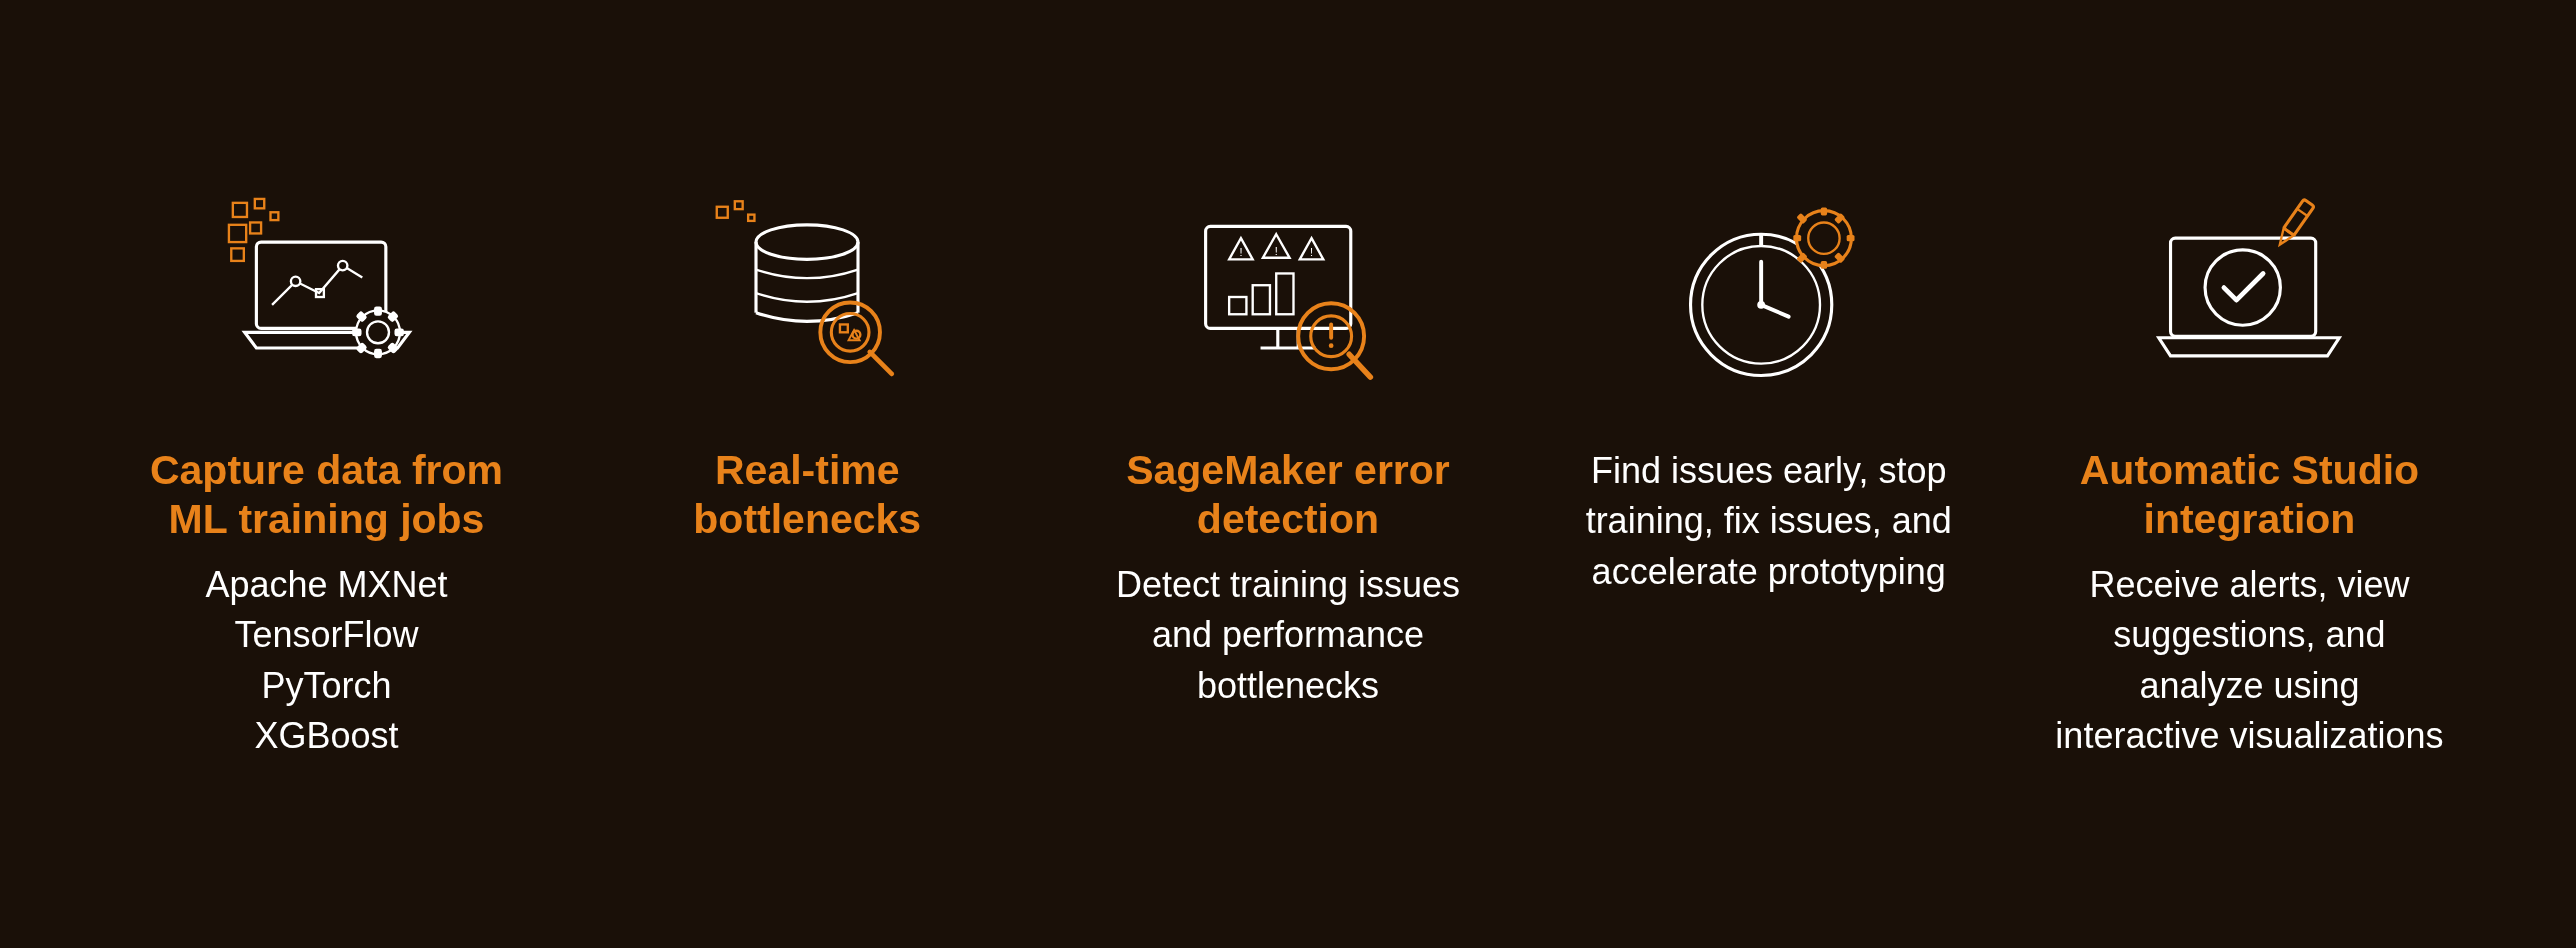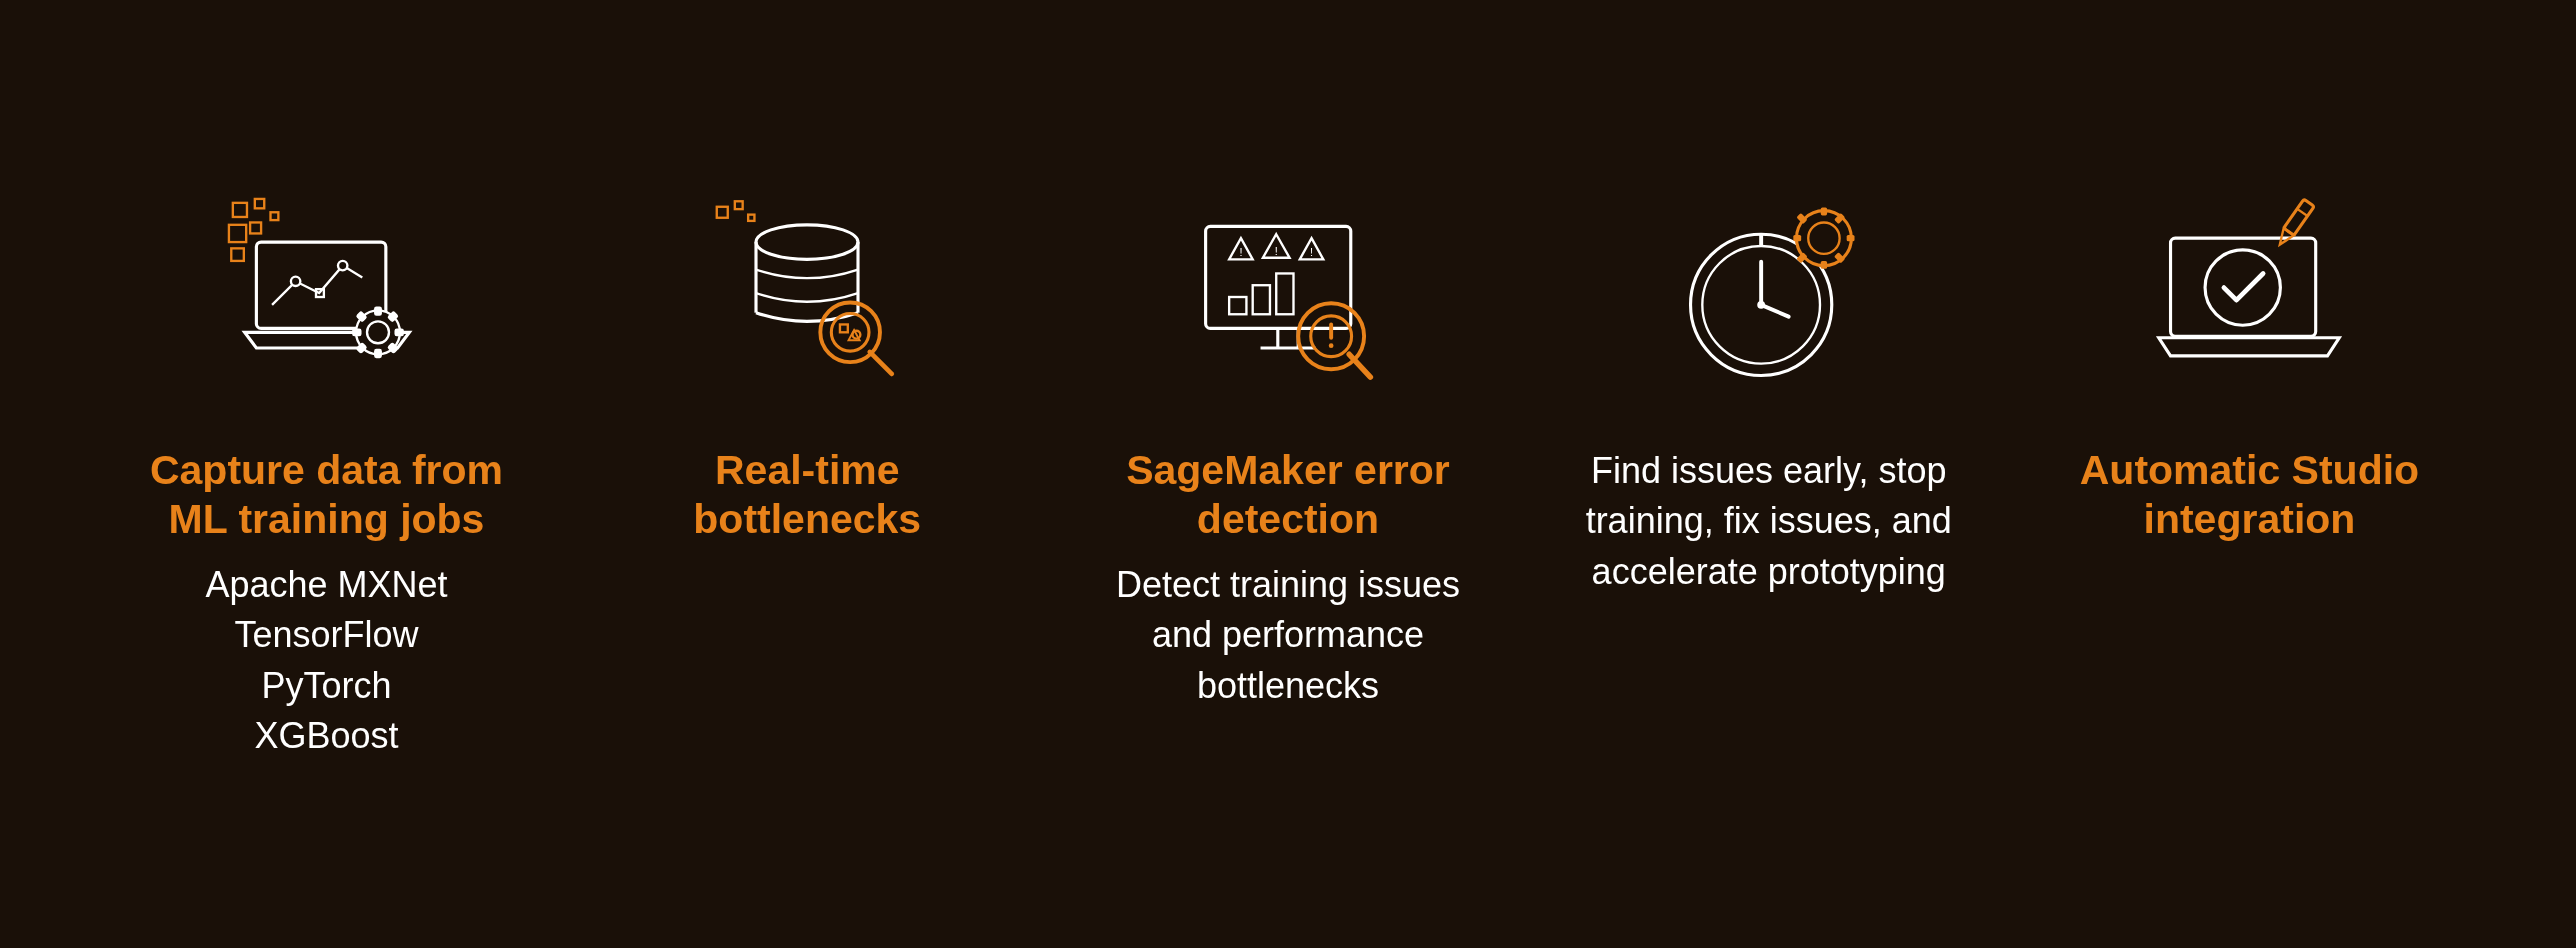--- a/index.html
+++ b/index.html
@@ -226,16 +226,17 @@
         <polyline points="98,118 114,134 148,100" stroke="white" stroke-width="6" stroke-linecap="round" stroke-linejoin="round" fill="none"></polyline>
 
         <g transform="translate(175, 55) rotate(35)">
           <rect x="-8" y="-55" width="16" height="45" rx="3" stroke="#e8821a" stroke-width="4" fill="none"></rect>
           <polygon points="-8,-10 8,-10 0,10" stroke="#e8821a" stroke-width="3" fill="none"></polygon>
           <line x1="-8" y1="-40" x2="8" y2="-40" stroke="#e8821a" stroke-width="3"></line>
         </g>
       </svg>
     </div>
     <div class="feature-title">Automatic Studio integration</div>
+    <div class="feature-desc">Receive alerts, view suggestions, and analyze using interactive visualizations</div>
   </div>
 
 </div>
 
 
 </body></html>

